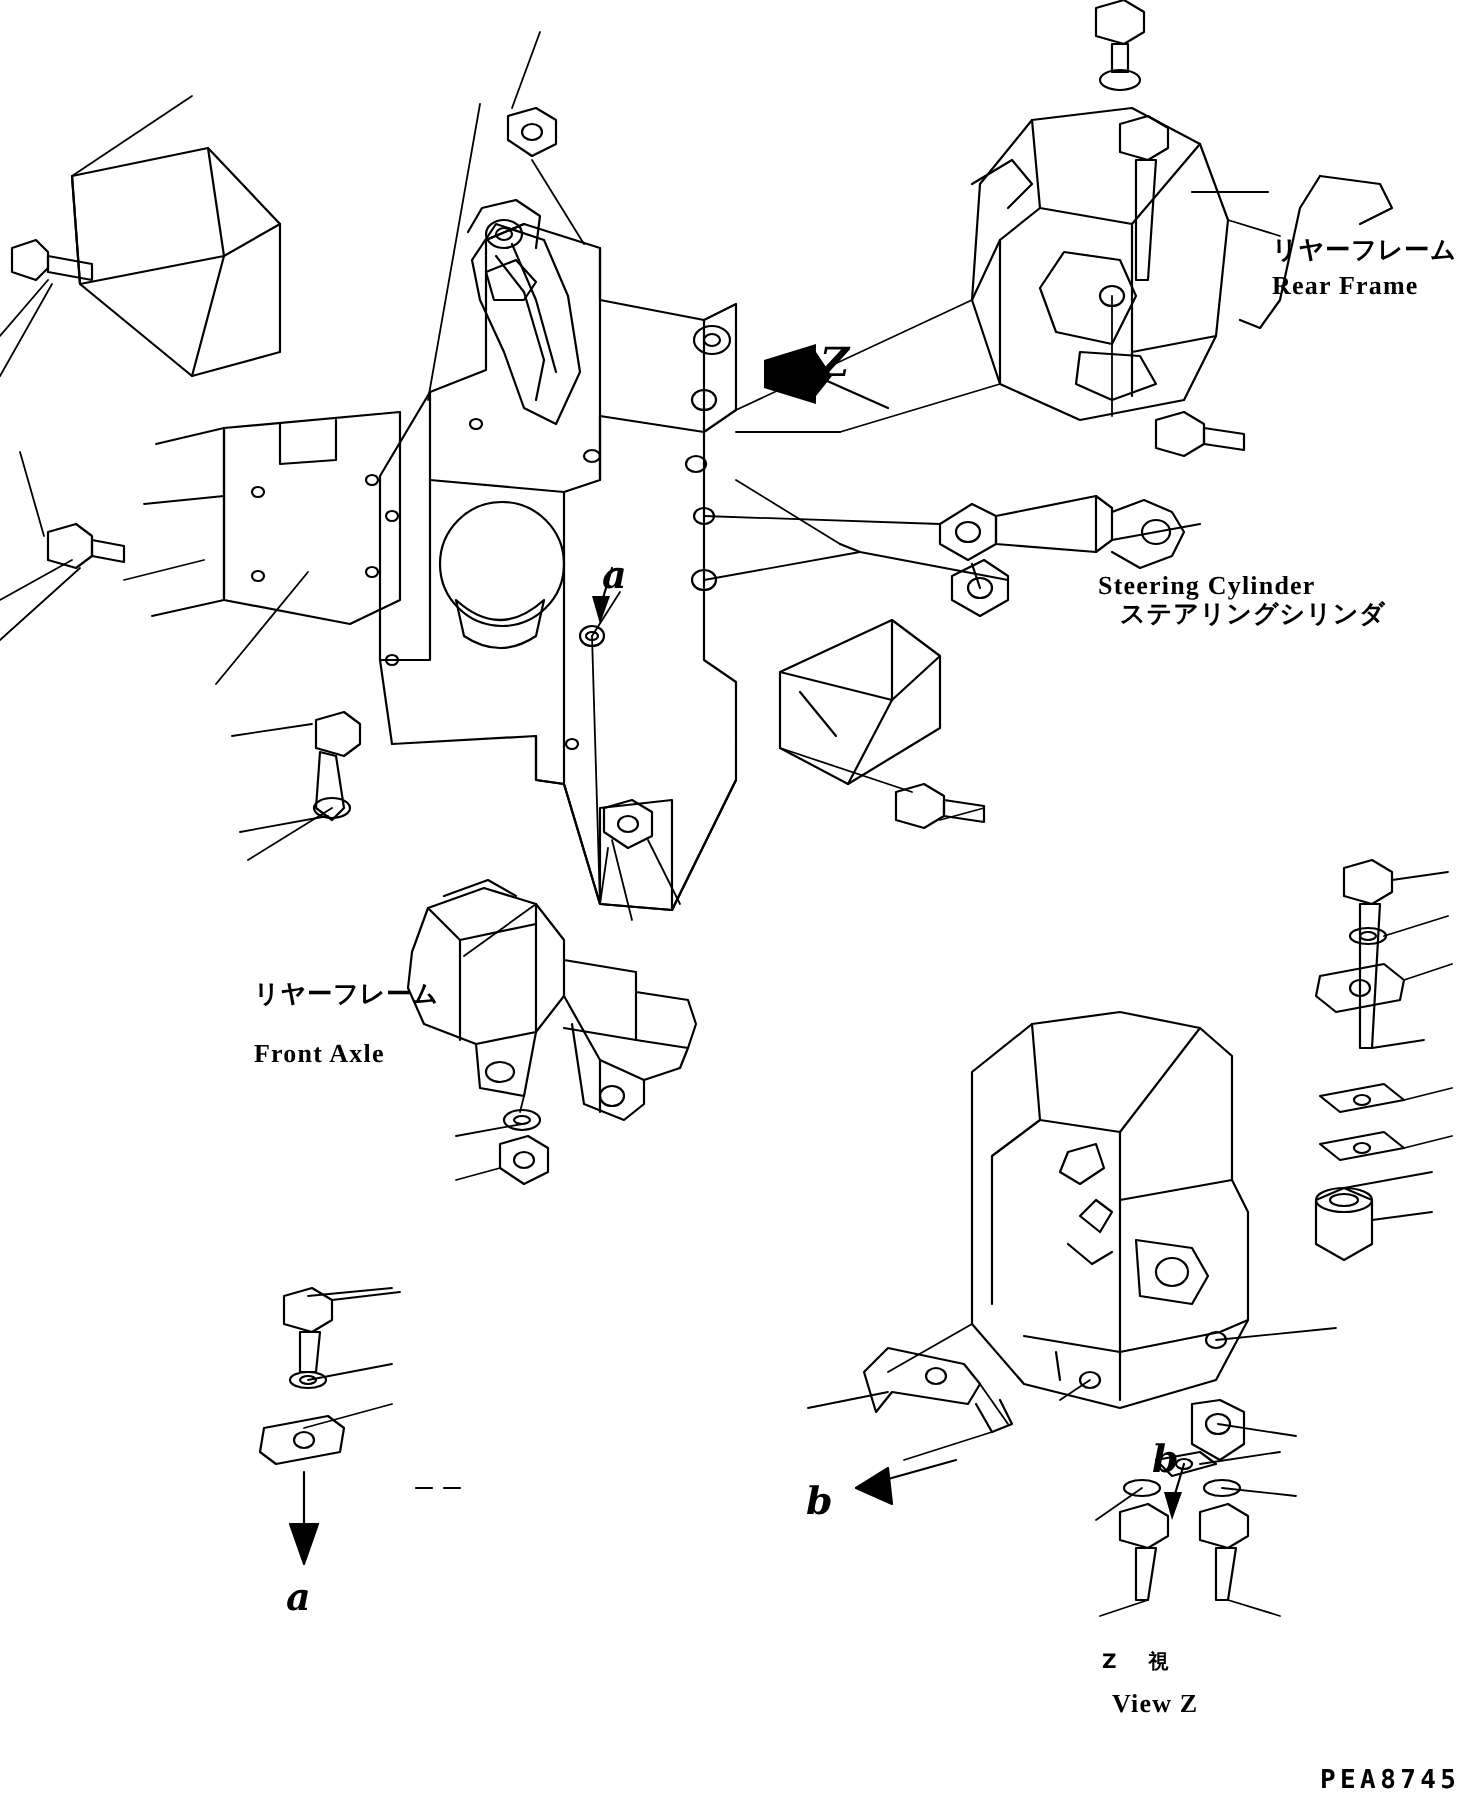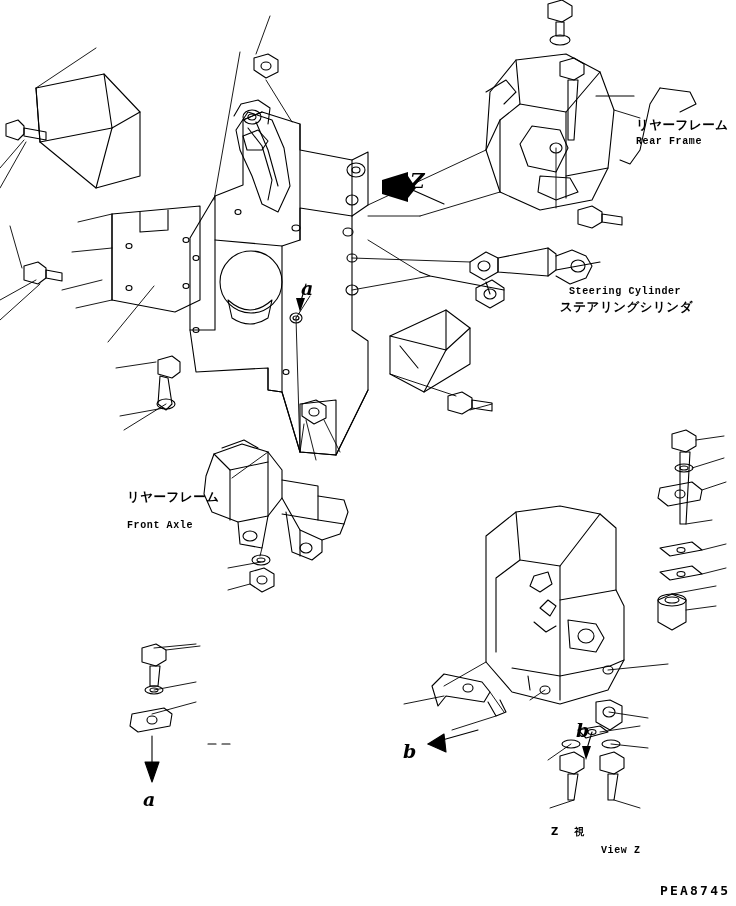--- a/index.html
+++ b/index.html
@@ -30,22 +30,22 @@
     color: #000000;
     line-height: 1.12;
   }
   .lbl-jp {
     font-family: "DejaVu Sans", sans-serif;
     font-size: 12.5px;
     font-weight: bold;
     letter-spacing: 0.5px;
   }
   .lbl-en {
-    font-family: Liberation Mono, monospace;
-    font-size: 10px;
+    font-family: Liberation Serif, serif;
+    font-size: 13px;
     font-weight: bold;
     letter-spacing: 0.6px;
   }
   .lbl-callout {
     font-family: "DejaVu Serif", serif;
     font-size: 19px;
     font-style: italic;
     font-weight: bold;
   }
   .lbl-z {
@@ -392,27 +392,27 @@
         <path d="M592 732 L586 752"></path>
         <path d="M582 746 L586 760 L591 746 Z" fill="#000" stroke="none"></path>
       </g>
     </g>
   </svg>
 
   <div class="lbl lbl-jp" style="left:636px; top:118px;">リヤーフレーム</div>
   <div class="lbl lbl-en" style="left:636px; top:136px;">Rear Frame</div>
 
   <div class="lbl lbl-jp" style="left:560px; top:268px;margin-top:32px;">ステアリングシリンダ</div>
-  <div class="lbl lbl-en" style="left:549px; top:286px;margin-left:20px;">Steering Cylinder</div>
+  <div class="lbl lbl-en" style="left:549px; top:286px;">Steering Cylinder</div>
 
   <div class="lbl lbl-jp" style="left:127px; top:490px;">リヤーフレーム</div>
   <div class="lbl lbl-en" style="left:127px; top:520px;">Front Axle</div>
 
   <div class="lbl lbl-viewjp" style="left:551px; top:826px;">Z  視</div>
-  <div class="lbl lbl-en" style="left:556px; top:845px;margin-left:45px;">View Z</div>
+  <div class="lbl lbl-en" style="left:556px; top:845px;">View Z</div>
 
   <div class="lbl lbl-z" style="left:410px; top:170px;">Z</div>
 
   <div class="lbl lbl-callout" style="left:301px; top:278px;">a</div>
   <div class="lbl lbl-callout" style="left:143px; top:789px;">a</div>
   <div class="lbl lbl-callout" style="left:403px; top:741px;">b</div>
   <div class="lbl lbl-callout" style="left:576px; top:720px;">b</div>
 
   <div class="lbl lbl-partno" style="left:660px; top:884px;">PEA8745</div>
 

